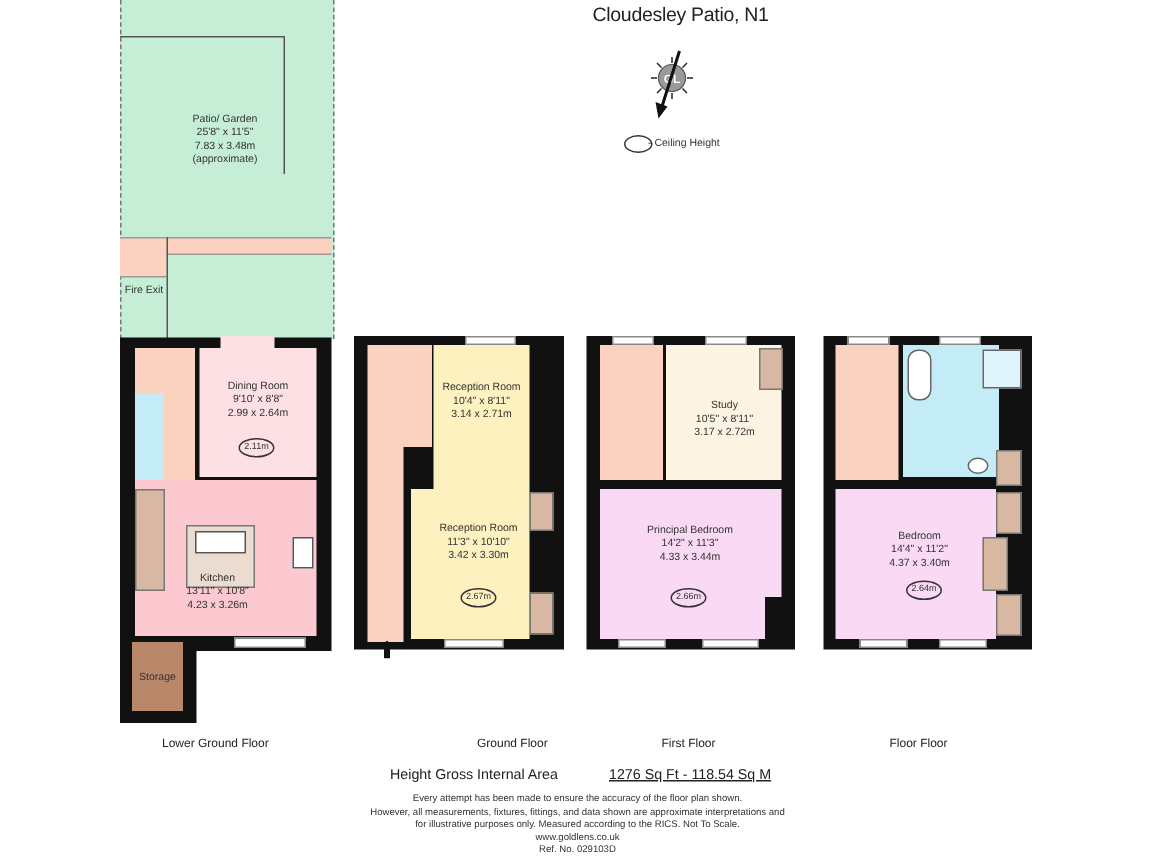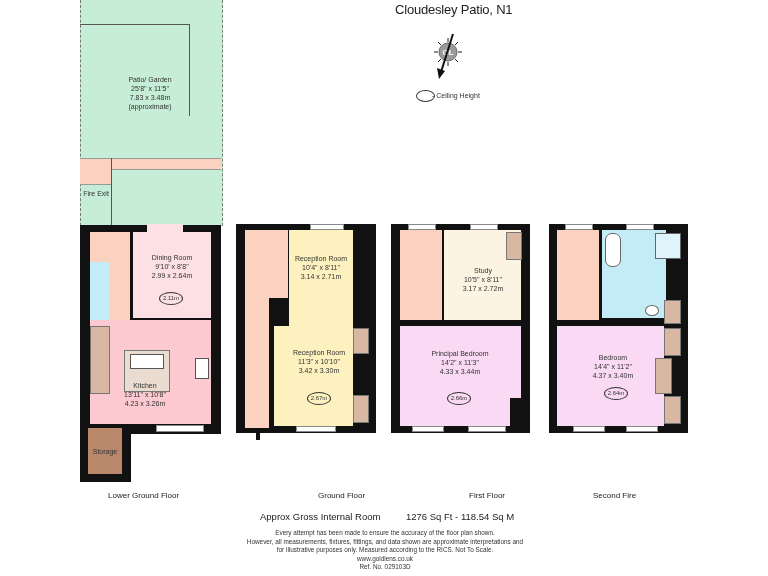--- a/index.html
+++ b/index.html
@@ -165,25 +165,25 @@
   <div class="room-label" style="left:578px; top:353px; width:70px;">
     <div>Bedroom</div>
     <div>14'4" x 11'2"</div>
     <div>4.37 x 3.40m</div>
   </div>
   <div class="ceil" style="left:604px; top:387px;">2.64m</div>
 </div>
 
 <div class="floor-label" style="left:108px;text-align:center;">Lower Ground Floor</div>
 <div class="floor-label" style="left:294px;margin-left:24px;">Ground Floor</div>
-<div class="floor-label" style="left:441px;margin-left:28px;">First Floor</div>
-<div class="floor-label" style="left:593px;">Second Fire</div>
+<div class="floor-label" style="left:441px;">First Floor</div>
+<div class="floor-label" style="left:593px;">Floor Floor</div>
 
-<div class="area" style="left:260px;">Approx Gross Internal Room</div>
-<div class="area" style="left:406px;">1276 Sq Ft  -  118.54 Sq M</div>
+<div class="area" style="left:260px;">Height Gross Internal Area</div>
+<div class="area" style="left:406px;text-decoration:underline;">1276 Sq Ft  -  118.54 Sq M</div>
 
 <div class="disclaimer">
   <div>Every attempt has been made to ensure the accuracy of the floor plan shown.</div>
   <div>However, all measurements, fixtures, fittings, and data shown are approximate interpretations and</div>
   <div>for illustrative purposes only. Measured according to the RICS. Not To Scale.</div>
   <div>www.goldlens.co.uk</div>
   <div>Ref. No. 029103D</div>
 </div>
 
 </body></html>

